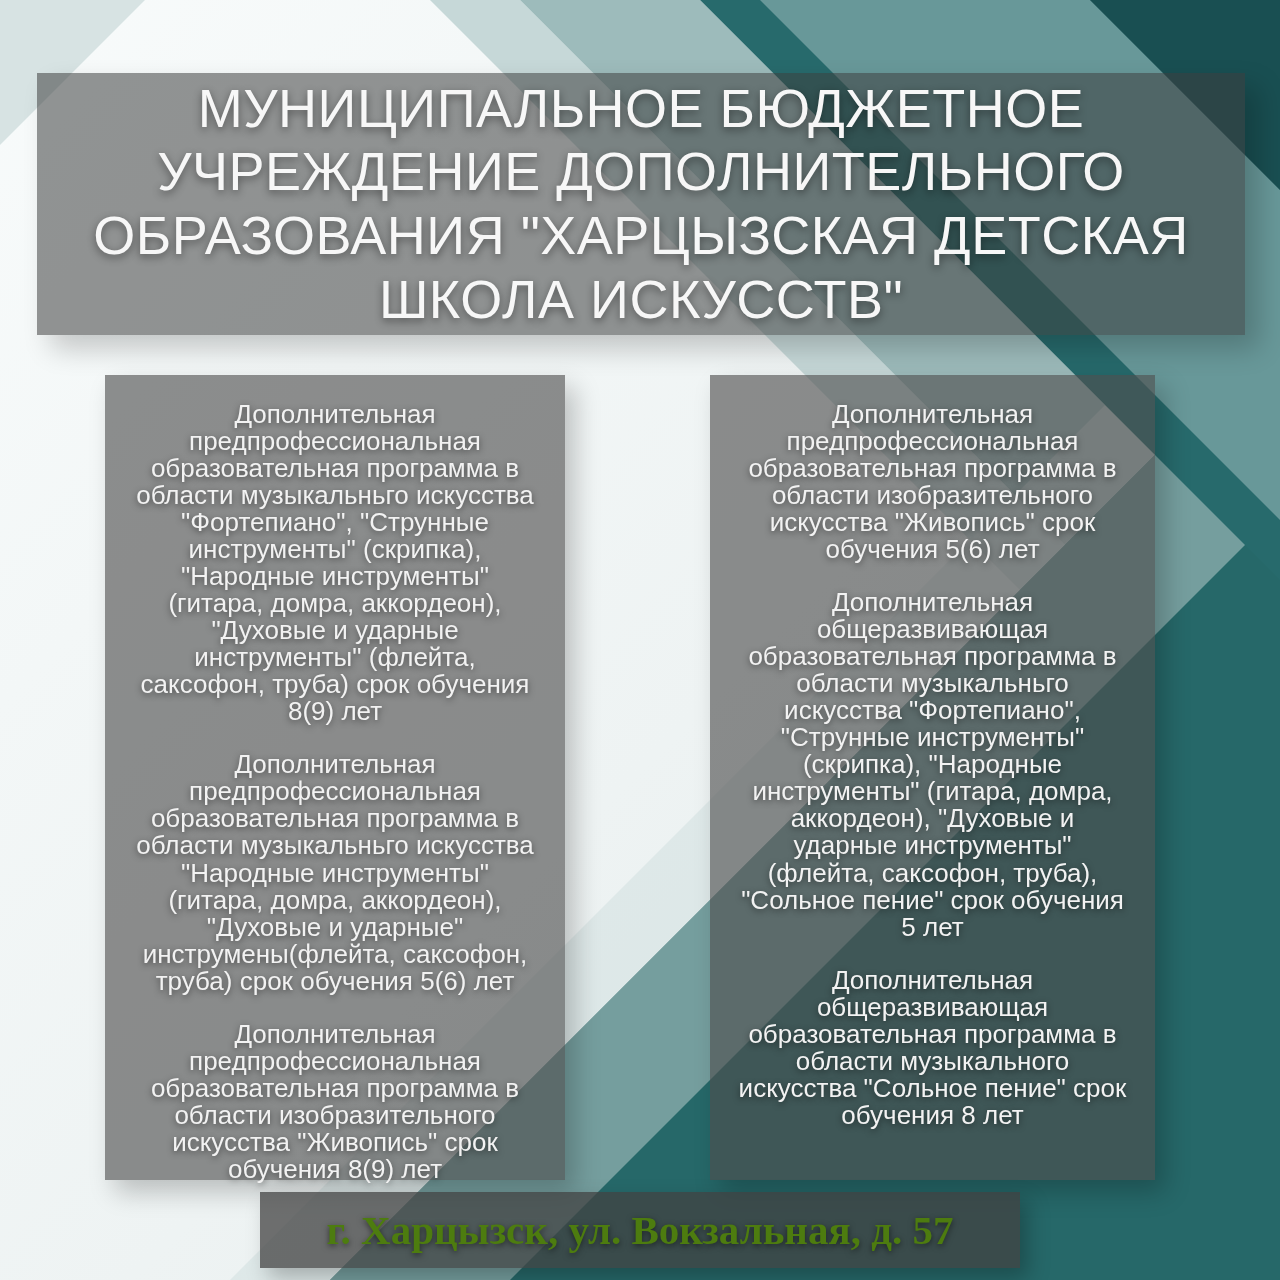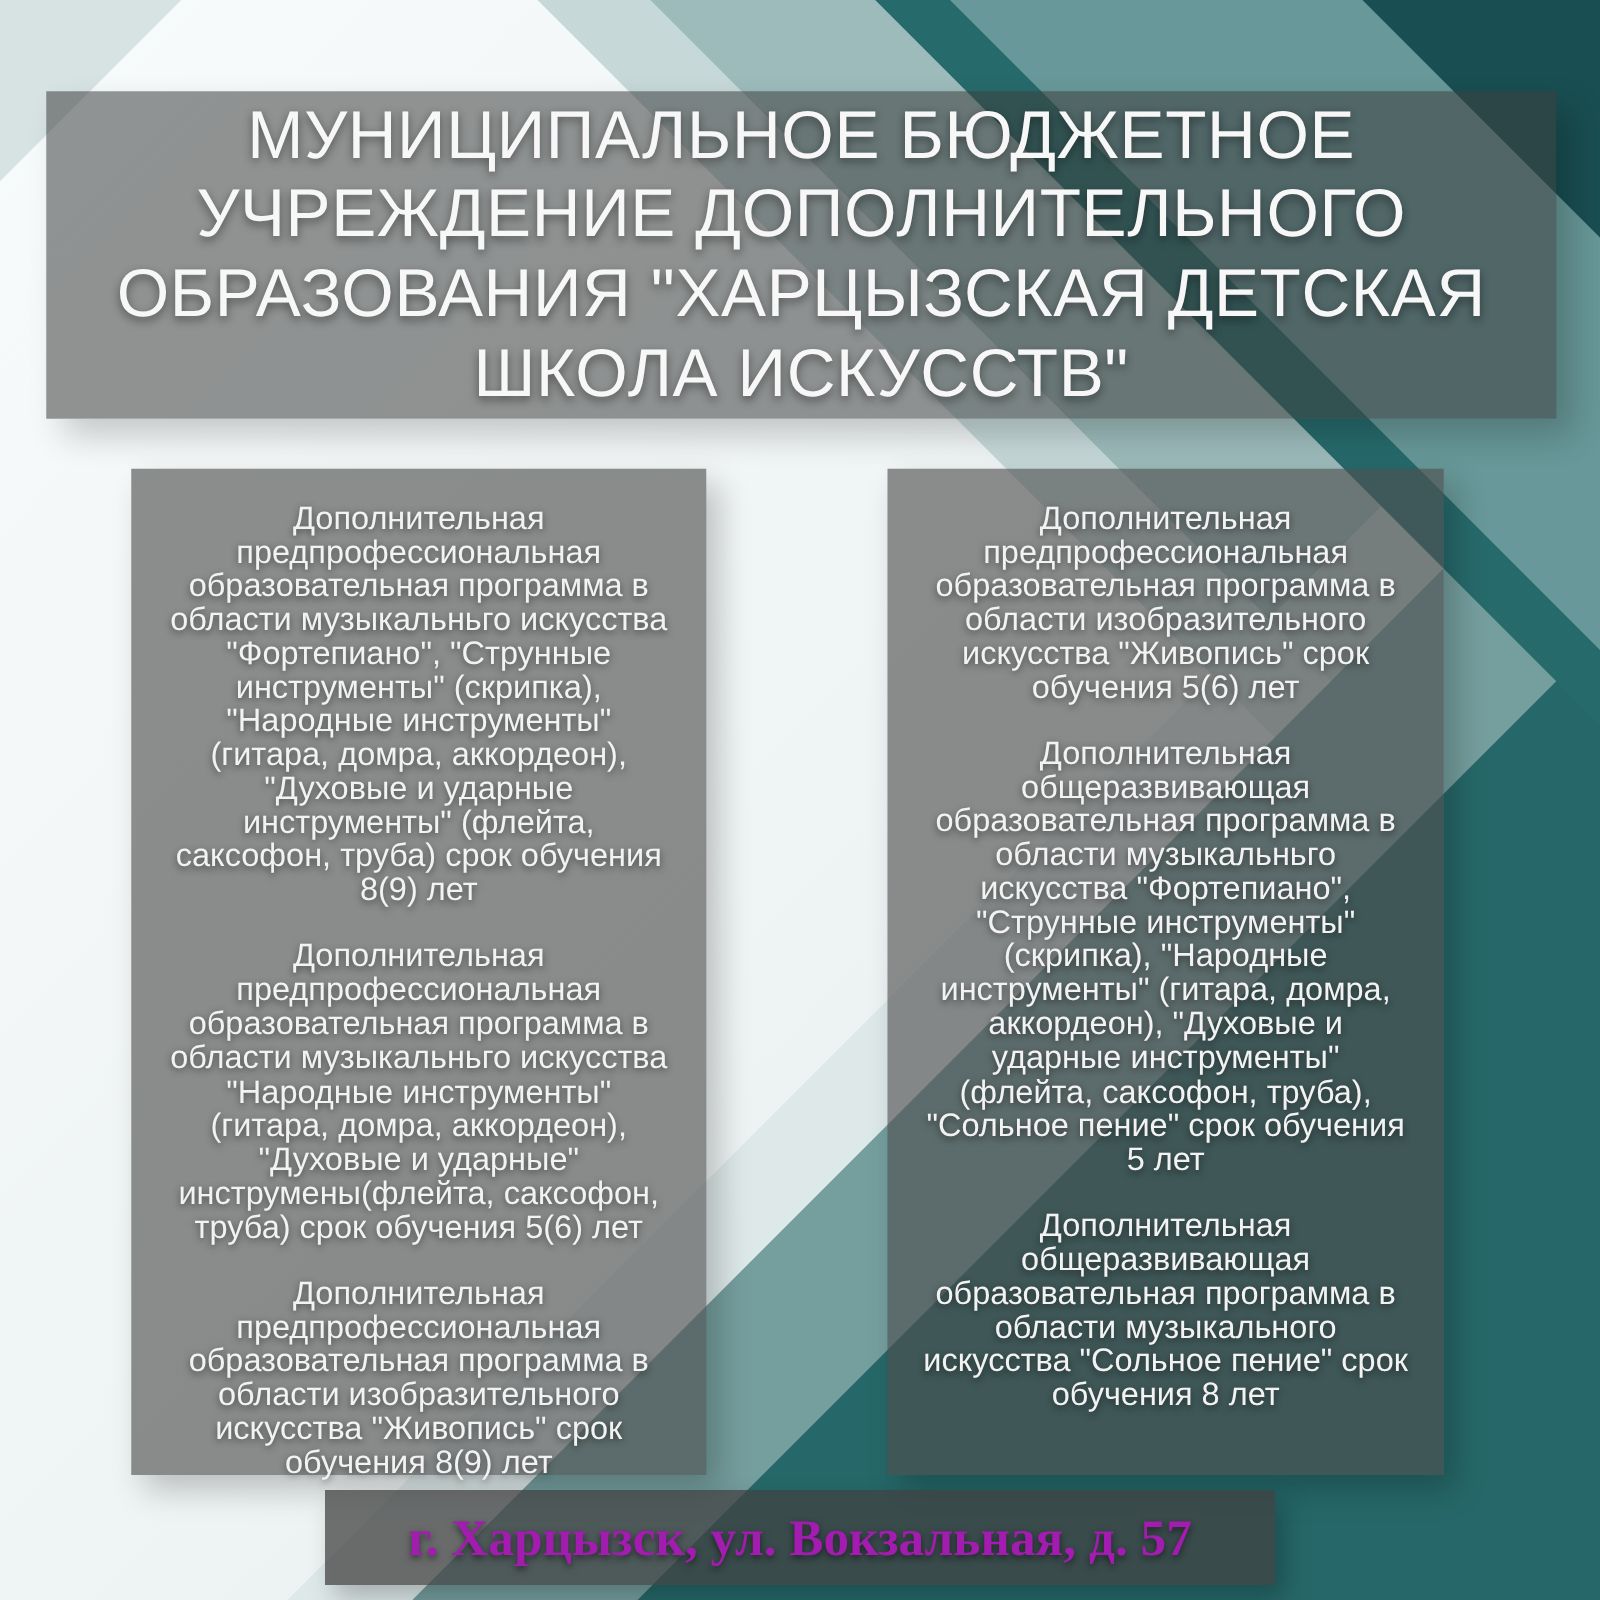--- a/index.html
+++ b/index.html
@@ -55,21 +55,21 @@
   .program:first-child{margin-top:4px;}
   .program:last-child{margin-bottom:0;}
   .footer-bar{
     left:260px;top:1192px;width:760px;height:76px;
     background:rgba(66,66,66,.75);
     box-shadow:8px 10px 20px rgba(0,0,0,.25);
     display:flex;align-items:center;justify-content:center;
   }
   .footer-address{
     margin:0;font-family:"Liberation Serif","DejaVu Serif",serif;
-    font-size:41px;font-weight:700;color:#a21caf;
+    font-size:41px;font-weight:700;color:#4d7c0f;
     text-shadow:0 2px 6px rgba(0,0,0,.55);
     white-space:nowrap;
   }
 </style>
 </head>
 <body>
 
 <div class="stage">
 
   <div class="shape bg-base"></div>

